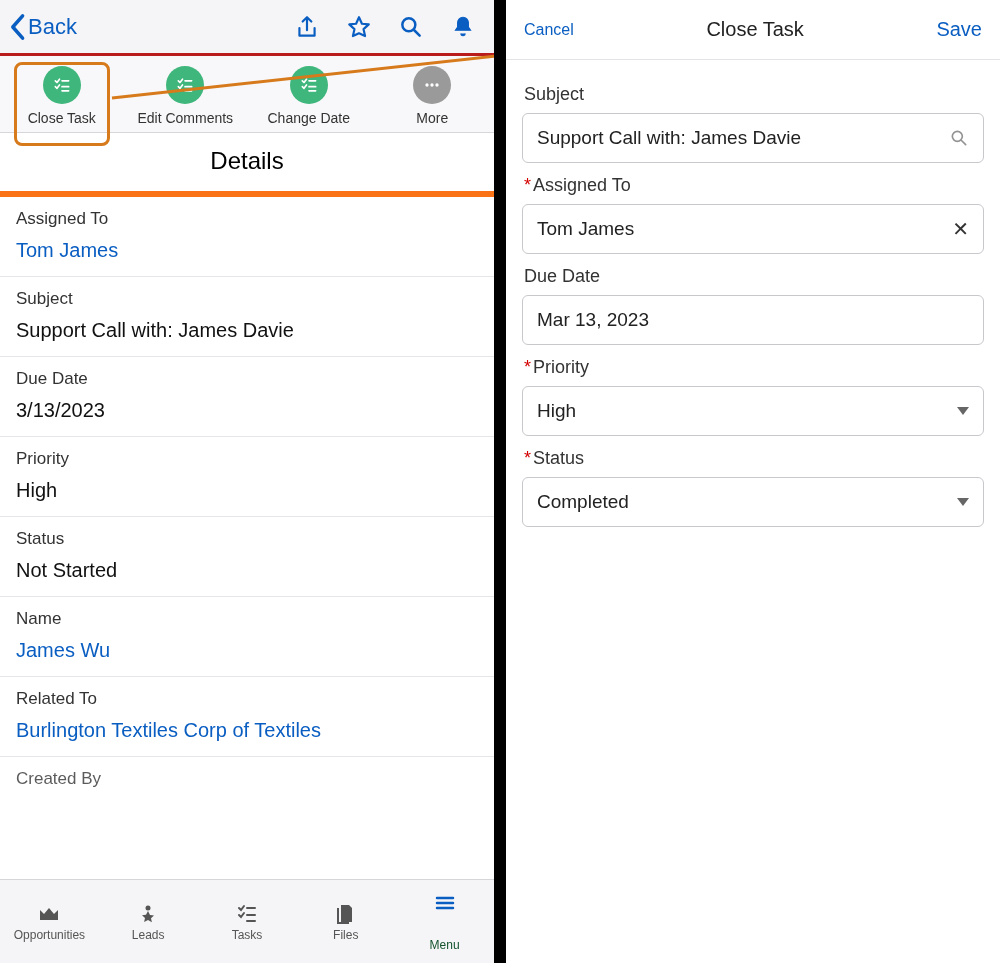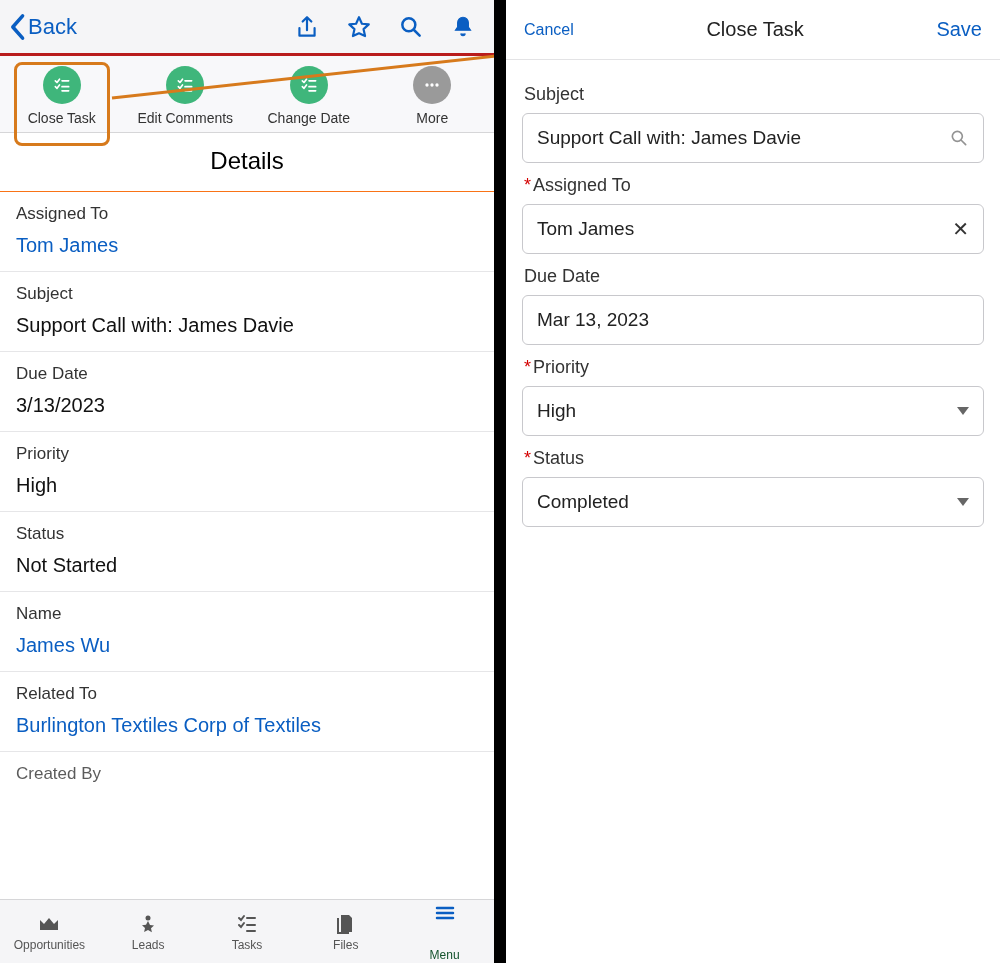--- a/index.html
+++ b/index.html
@@ -77,41 +77,41 @@
     border:3px solid #d77a1c;
     border-radius:8px;
     pointer-events:none;
   }
   
   .details-h {
     text-align:center;
     font-size:24px;
     font-weight:400;
     padding: 14px 0 16px 0;
-    border-bottom:1px solid #f97316;
+    border-bottom:6px solid #f97316;
   }
   .field-block {
     padding: 12px 16px 14px 16px;
     border-bottom:1px solid #e6e6e8;
   }
   .field-label {
     font-size: 17px;
     color:#333;
     margin-bottom: 10px;
   }
   .field-value {
     font-size: 20px;
     color:#111;
   }
   .field-value.link { color:#0a5ec2; }
   
   .bottom-nav {
     position:absolute;
     bottom:0; left:0; right:0;
-    height: 64px;
+    height: 84px;
     background:#f5f5f7;
     border-top:1px solid #d6d6d8;
     display:flex;
   }
   .navitem {
     flex:1;
     display:flex;
     flex-direction:column;
     align-items:center;
     justify-content:center;

